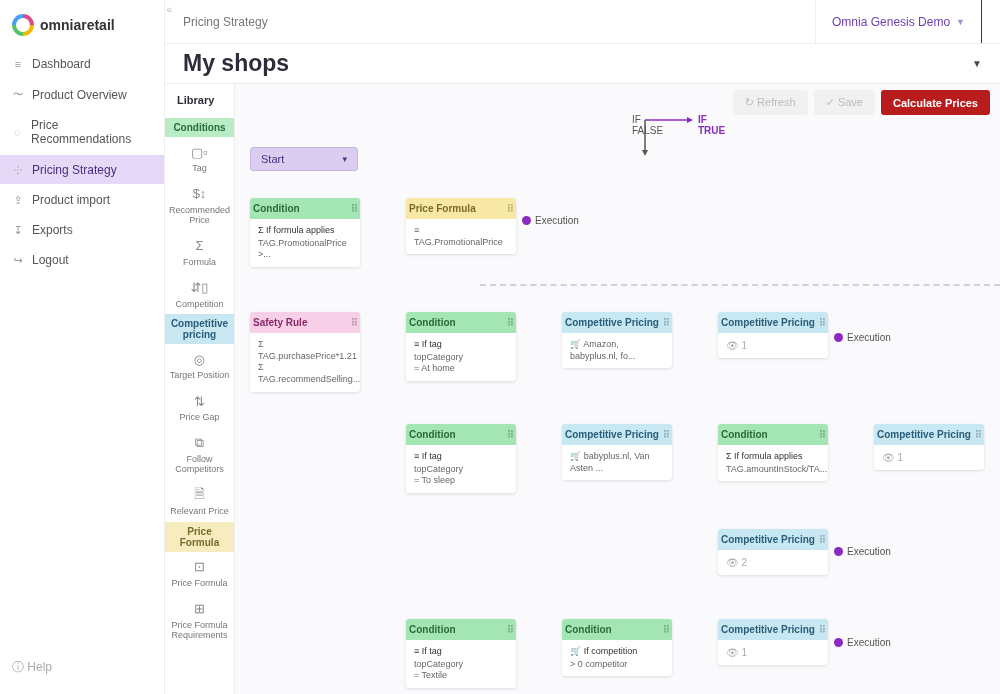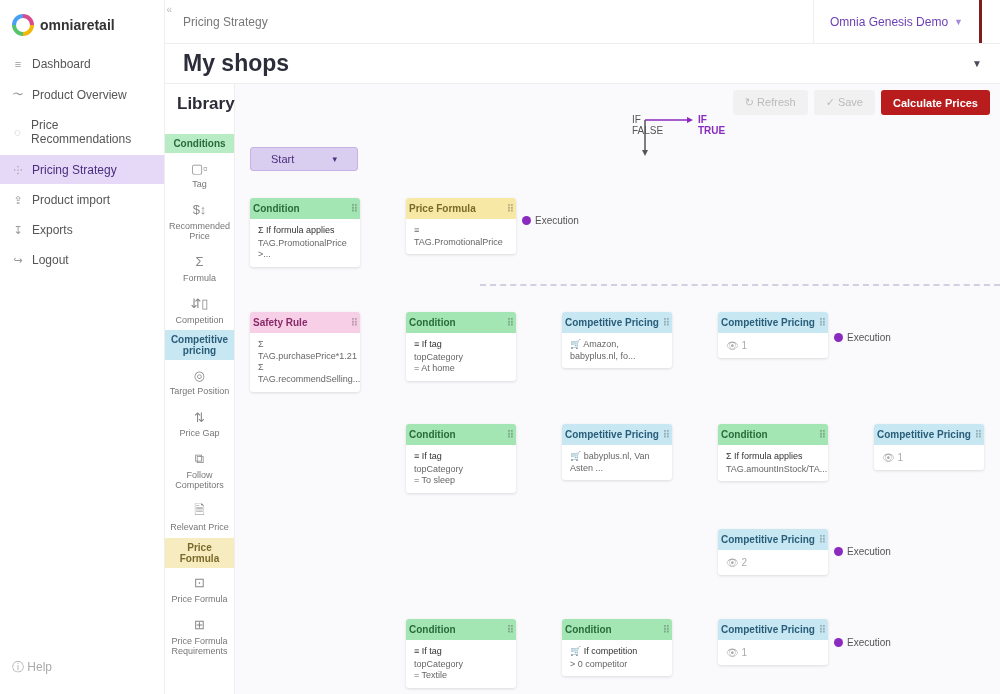--- a/index.html
+++ b/index.html
@@ -10,28 +10,28 @@
   .logo-ring{width:22px;height:22px;border-radius:50%;background:conic-gradient(#d94a8c 0 90deg,#f2b705 90deg 180deg,#58c26a 180deg 270deg,#4a9ff5 270deg 360deg);position:relative}
   .logo-ring::after{content:"";position:absolute;inset:4px;background:#fff;border-radius:50%}
   .logo-txt{font-weight:600;color:#333;font-size:14px}
   .nav{display:flex;flex-direction:column;gap:2px}
   .nav-item{display:flex;align-items:center;gap:8px;padding:7px 12px;cursor:pointer;color:#555;font-size:12px}
   .nav-item .ico{width:12px;display:flex;justify-content:center;color:#999;font-size:11px}
   .nav-item.active{background:#e6d9f7;color:#4b2d7f}
   .collapse{position:absolute;top:4px;right:-8px;color:#bbb;font-size:10px}
   .main{flex:1;display:flex;flex-direction:column;min-width:0}
   .topbar{height:44px;border-bottom:1px solid #eee;display:flex;align-items:center;padding:0 18px;color:#777;font-size:12px}
-  .account{margin-left:auto;border-left:1px solid #eee;border-right:3px solid #7f1d1d;height:100%;display:flex;align-items:center;padding:0 16px;color:#6b3fb3;font-size:12px;cursor:pointer}
+  .account{margin-left:auto;border-left:1px solid #eee;border-right:1px solid #7f1d1d;height:100%;display:flex;align-items:center;padding:0 16px;color:#6b3fb3;font-size:12px;cursor:pointer}
   .caret{margin-left:6px;font-size:9px;color:#a88bd6}
   .shopbar{height:40px;display:flex;align-items:center;padding:0 18px;border-bottom:1px solid #eee}
   .shopbar h2{font-size:23px;font-weight:700;color:#2c2c3a}
   .shop-caret{margin-left:auto;font-size:10px}
   .content{flex:1;display:flex;min-height:0;position:relative}
   .library{width:70px;background:#fff;border-right:1px solid #eee;display:flex;flex-direction:column}
-  .library h3{font-size:17px;font-weight:700;padding:10px 8px 20px 12px;color:#2c2c3a}
+  .library h3{font-size:11px;font-weight:700;padding:10px 8px 12px 12px;color:#2c2c3a}
   .lib-scroll{flex:1;overflow-y:auto}
   .lib-scroll::-webkit-scrollbar{width:6px}
   .lib-scroll::-webkit-scrollbar-thumb{background:#ccc;border-radius:3px}
   .lib-sec{font-weight:700;padding:4px 2px;font-size:10px;text-align:center}
   .sec-green{background:#b7ecc5;color:#2a6b3a}
   .sec-blue{background:#c7e8f2;color:#2a5d7a}
   .sec-yellow{background:#f7ebc0;color:#7a6a2a}
   .lib-item{display:flex;flex-direction:column;align-items:center;padding:7px 2px 5px;color:#777}
   .lib-item .li-ico{font-size:13px;color:#888;height:16px;display:flex;align-items:center}
   .lib-item .li-txt{font-size:9px;text-align:center;margin-top:4px;line-height:1.1}
@@ -43,21 +43,21 @@
   .canvas{position:absolute;inset:0}
   .node{position:absolute;width:110px;background:#fff;border-radius:3px;box-shadow:0 1px 3px rgba(0,0,0,.12);font-size:10px}
   .node-hdr{padding:5px 3px;font-weight:600;display:flex;align-items:center;border-radius:3px 3px 0 0}
   .node-hdr .drag{margin-left:auto;color:rgba(0,0,0,.25);font-size:10px;letter-spacing:-1px}
   .node-body{padding:6px 8px;color:#666;font-size:9px;line-height:1.3}
   .node-body .btitle{color:#333;margin-bottom:1px}
   .hdr-green{background:#a4e5b4;color:#2a6b3a}
   .hdr-yellow{background:#f7e8a6;color:#7a6a2a}
   .hdr-blue{background:#c7e8f2;color:#2a5d7a}
   .hdr-pink{background:#f7cfe6;color:#8a2a6a}
-  .start-node{position:absolute;width:108px;height:24px;background:#d9cdf0;border:1px solid #c5b3e6;border-radius:3px;display:flex;align-items:center;padding:0 20px;color:#4b2d7f;font-size:11px}
+  .start-node{position:absolute;width:108px;height:24px;background:#d9cdf0;border:1px solid #c5b3e6;border-radius:3px;display:flex;align-items:center;padding:0 10px;color:#4b2d7f;font-size:11px}
   .start-node .caret2{margin-left:auto;font-size:9px}
   .dash{position:absolute;left:245px;right:0;top:200px;border-top:2px dashed #d0d0e0}
   .legend{position:absolute;left:430px;top:30px;font-size:10px;color:#555}
   .legend .t{color:#8a2abf;font-weight:700}
   .exec{position:absolute;display:flex;align-items:center;font-size:10px;color:#555}
   .exec::before{content:"";width:9px;height:9px;border-radius:50%;background:#8a2abf;margin-right:4px;margin-left:-2px}
   .eye{color:#aaa;font-size:10px}
 </style>
 </head>
 <body>

